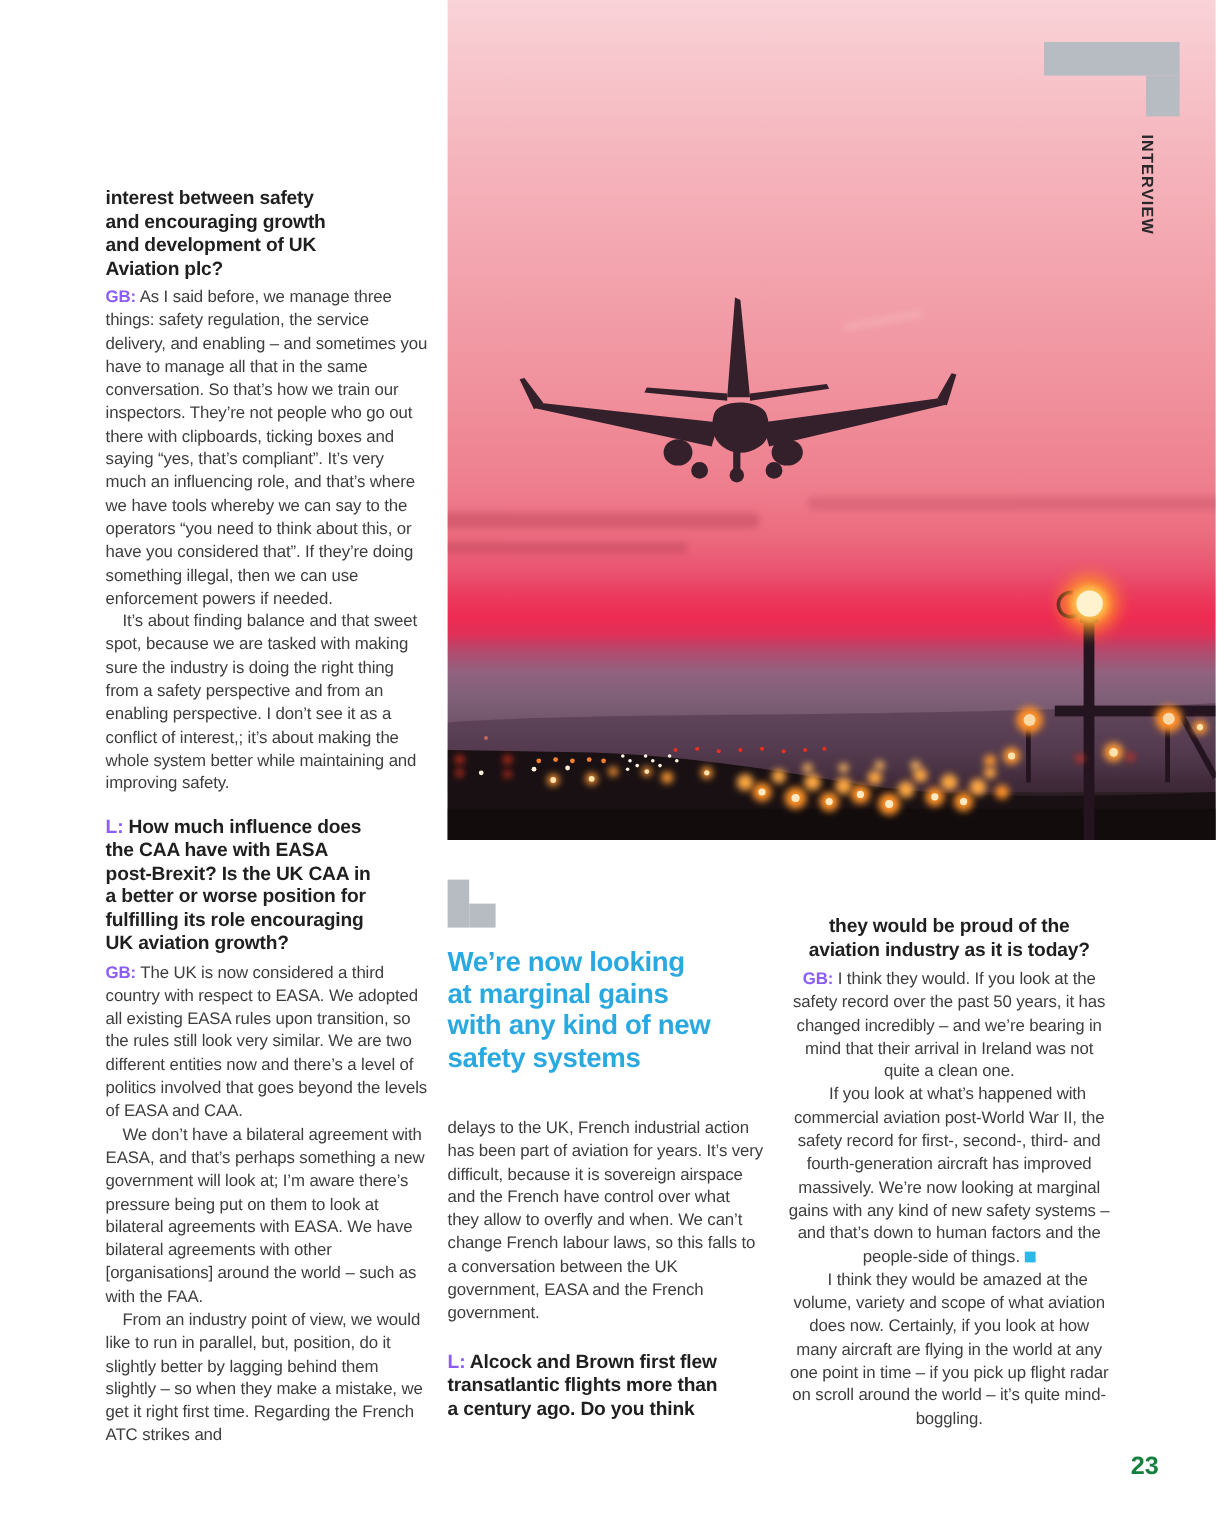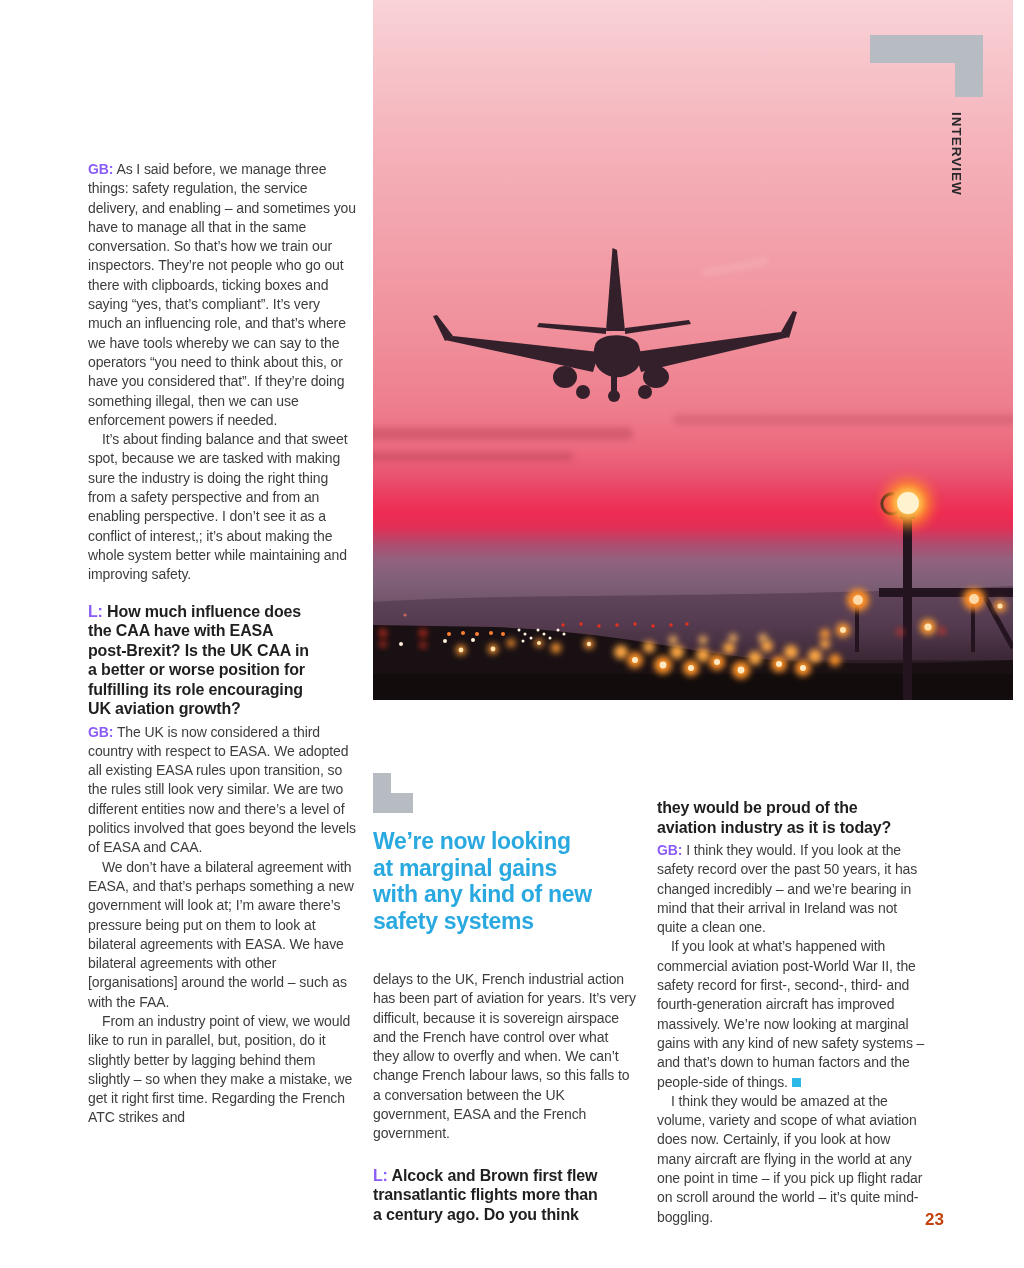--- a/index.html
+++ b/index.html
@@ -26,37 +26,37 @@
 
   
   .qmark{position:relative;width:40px;height:40px;}
   .qm-v{position:absolute;left:0;top:0;width:18px;height:40px;background:#b6bcc2;}
   .qm-f{position:absolute;left:18px;top:20px;width:22px;height:20px;background:#b6bcc2;}
 
   
   .col{position:absolute;font-size:14px;line-height:19.3px;letter-spacing:-0.1px;}
   .col p{margin:0;}
   .col1{left:88px;top:156px;width:268px;}
-  .col2{left:373px;top:773px;width:264px;}
-  .col3{left:657px;top:798px;width:268px;}
+  .col2{left:373px;top:733px;width:264px;}
+  .col3{left:657px;top:763px;width:268px;text-align:center;}
   .qh{font-weight:bold;font-size:16px;line-height:19.5px;color:#1f1f1f;
       white-space:pre-line;letter-spacing:-0.15px;}
   .lbl{color:#8b5cf6;font-weight:bold;}
   .bp{margin-top:4px !important;color:#3d3d3d;}
   .ind{text-indent:14px;}
   .mt{margin-top:17px !important;}
   .quote{margin-top:15px !important;font-weight:bold;font-size:23px;line-height:26.5px;
          color:#2aa9e0;white-space:pre-line;letter-spacing:-0.3px;}
   .after-quote{margin-top:36px !important;}
   .mt2{margin-top:22px !important;}
   .endsq{display:inline-block;width:9px;height:9px;background:#2cb9e8;margin-left:4px;}
 
   
-  .pagenum{position:absolute;left:925px;top:1210px;width:58px;text-align:left;
-    font-size:17px;font-weight:bold;color:#c2410c;}
+  .pagenum{position:absolute;left:925px;top:1210px;width:58px;text-align:center;
+    font-size:21px;font-weight:bold;color:#15803d;}
 </style>
 </head>
 <body>
 
 <div class="page">
 
   <div class="photo">
     <svg width="640" height="700" viewBox="0 0 640 700">
       <defs>
         <filter id="g1" x="-80%" y="-80%" width="260%" height="260%">
@@ -196,20 +196,24 @@
   </div>
 
   <div class="corner">
     <div class="c-bar"></div>
     <div class="c-leg"></div>
   </div>
 
   <div class="vlabel">INTERVIEW</div>
 
   <div class="col col1">
+    <p class="qh">interest between safety
+and encouraging growth
+and development of UK
+Aviation plc?</p>
     <p class="bp"><span class="lbl">GB:</span> <span>As I said before, we manage three things: safety regulation, the service delivery, and enabling – and sometimes you have to manage all that in the same conversation. So that’s how we train our inspectors. They’re not people who go out there with clipboards, ticking boxes and saying “yes, that’s compliant”. It’s very much an influencing role, and that’s where we have tools whereby we can say to the operators “you need to think about this, or have you considered that”. If they’re doing something illegal, then we can use enforcement powers if needed.</span></p>
     <p class="ind">It’s about finding balance and that sweet spot, because we are tasked with making sure the industry is doing the right thing from a safety perspective and from an enabling perspective. I don’t see it as a conflict of interest,; it’s about making the whole system better while maintaining and improving safety.</p>
     <p class="qh mt"><span class="lbl">L:</span> <span>How much influence does
 the CAA have with EASA
 post-Brexit? Is the UK CAA in
 a better or worse position for
 fulfilling its role encouraging
 UK aviation growth?</span></p>
     <p class="bp"><span class="lbl">GB:</span> <span>The UK is now considered a third country with respect to EASA. We adopted all existing EASA rules upon transition, so the rules still look very similar. We are two different entities now and there’s a level of politics involved that goes beyond the levels of EASA and CAA.</span></p>
     <p class="ind">We don’t have a bilateral agreement with EASA, and that’s perhaps something a new government will look at; I’m aware there’s pressure being put on them to look at bilateral agreements with EASA. We have bilateral agreements with other [organisations] around the world – such as with the FAA.</p>

